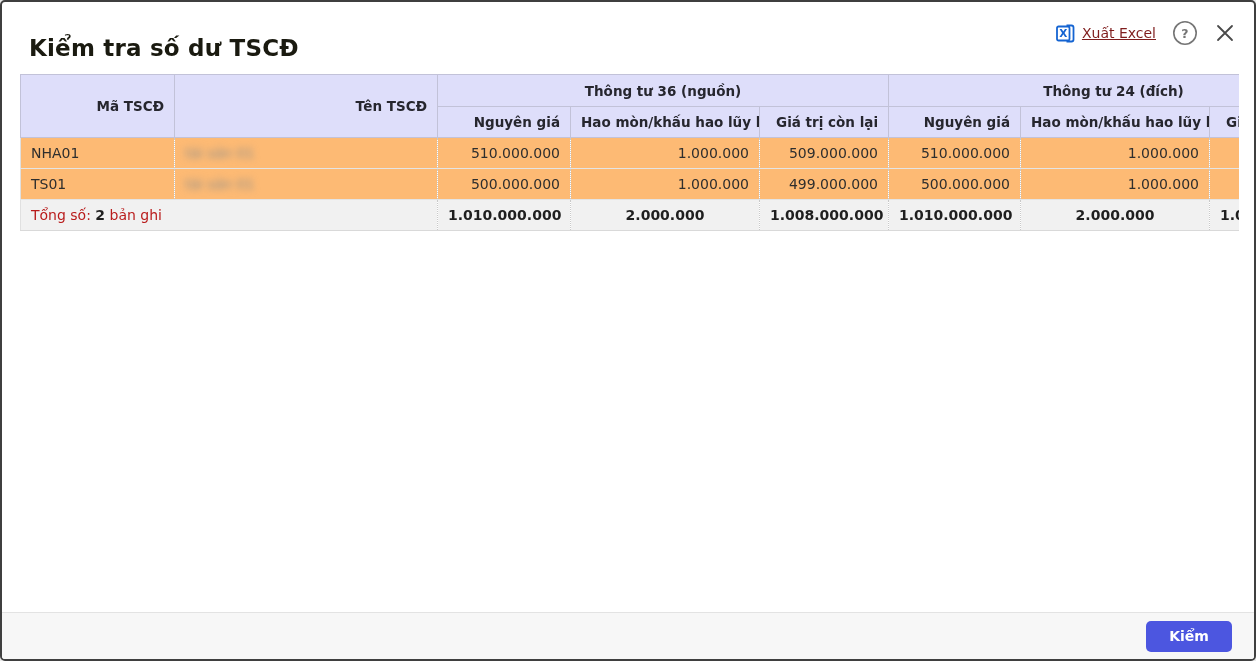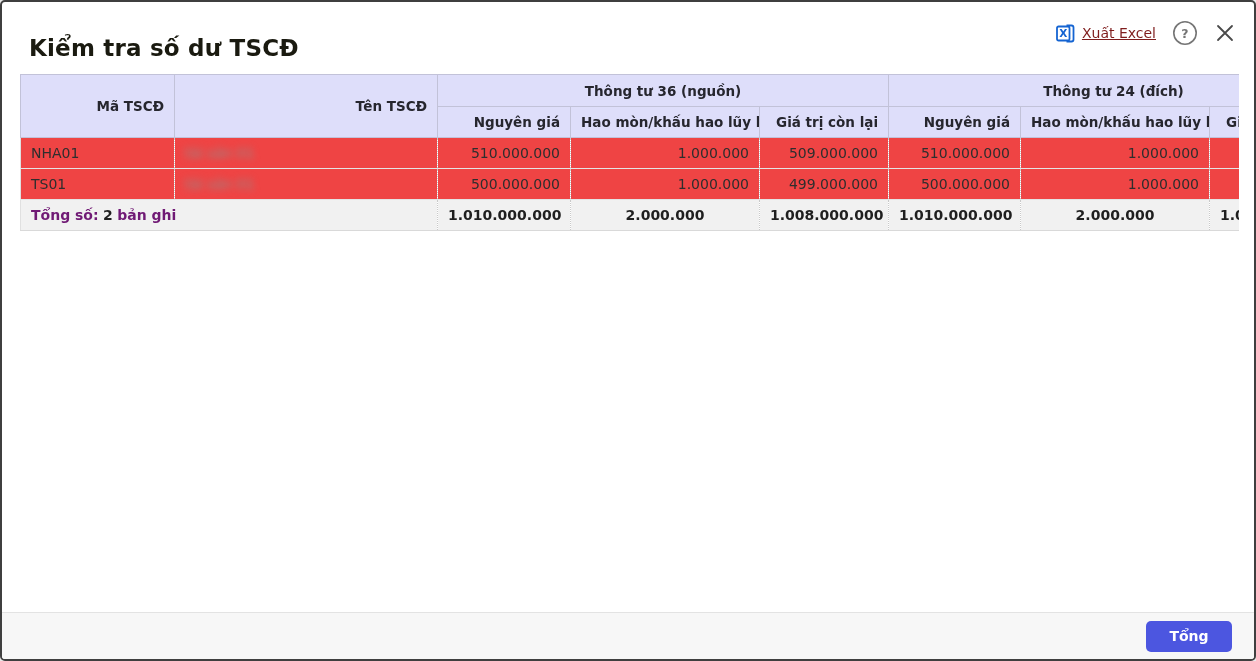--- a/index.html
+++ b/index.html
@@ -63,38 +63,38 @@
   }
   .grid thead tr.group-row th { height: 32px; }
   .grid thead tr.sub-row th { height: 31px; border-top: 1px solid #d2d2e8; }
   .grid thead th.h-left { text-align: right; }
   .grid thead th.h-center { text-align: center; }
   .grid thead th.h-right { text-align: right; margin-top: 16px; }
   .grid tbody td {
     height: 31px;
     padding: 0 10px;
     color: #2e2e2e;
-    background: #ef4444;
+    background: #fdba74;
     border-bottom: 1px solid #e4e4e4;
   }
   .grid tbody td + td { border-left: 1px dotted #c9c9c9; }
   .grid tbody td.num { text-align: right; }
   .grid tbody tr:first-child td { border-top: 1px solid #d8d8d8; }
   .grid tbody td:first-child { border-left: 1px solid #e0e0e0; }
   .grid tr.total-row td {
     height: 31px;
     padding: 0 10px;
     background: #f1f1f1;
     border-top: 1px solid #cfcfcf;
     border-bottom: 1px solid #d9d9d9;
     color: #1f1f1f;
   }
   .grid tr.total-row td:first-child { border-left: 1px solid #e0e0e0; }
   .grid tr.total-row td.num { text-align: center; font-weight: 700; }
-  .total-label { color: #701a75; font-weight: 700; }
+  .total-label { color: #b91c1c; font-weight: 400; }
   .total-count { font-weight: 700; }
   .blurred {
     filter: blur(3.5px);
     color: #8d8d8d;
     user-select: none;
   }
   
   .dialog-footer {
     position: absolute; left: 0; right: 0; bottom: 0;
     height: 47px;
@@ -208,16 +208,16 @@
           <td class="num">1.008.000.000</td>
           <td class="num">1.010.000.000</td>
           <td class="num">2.000.000</td>
           <td class="num">1.008.000.000</td>
         </tr>
       </tbody>
     </table>
   </div>
 
   <div class="dialog-footer">
-    <button class="btn-primary">Tổng</button>
+    <button class="btn-primary">Kiểm</button>
   </div>
 
 </div>
 
 </body></html>

